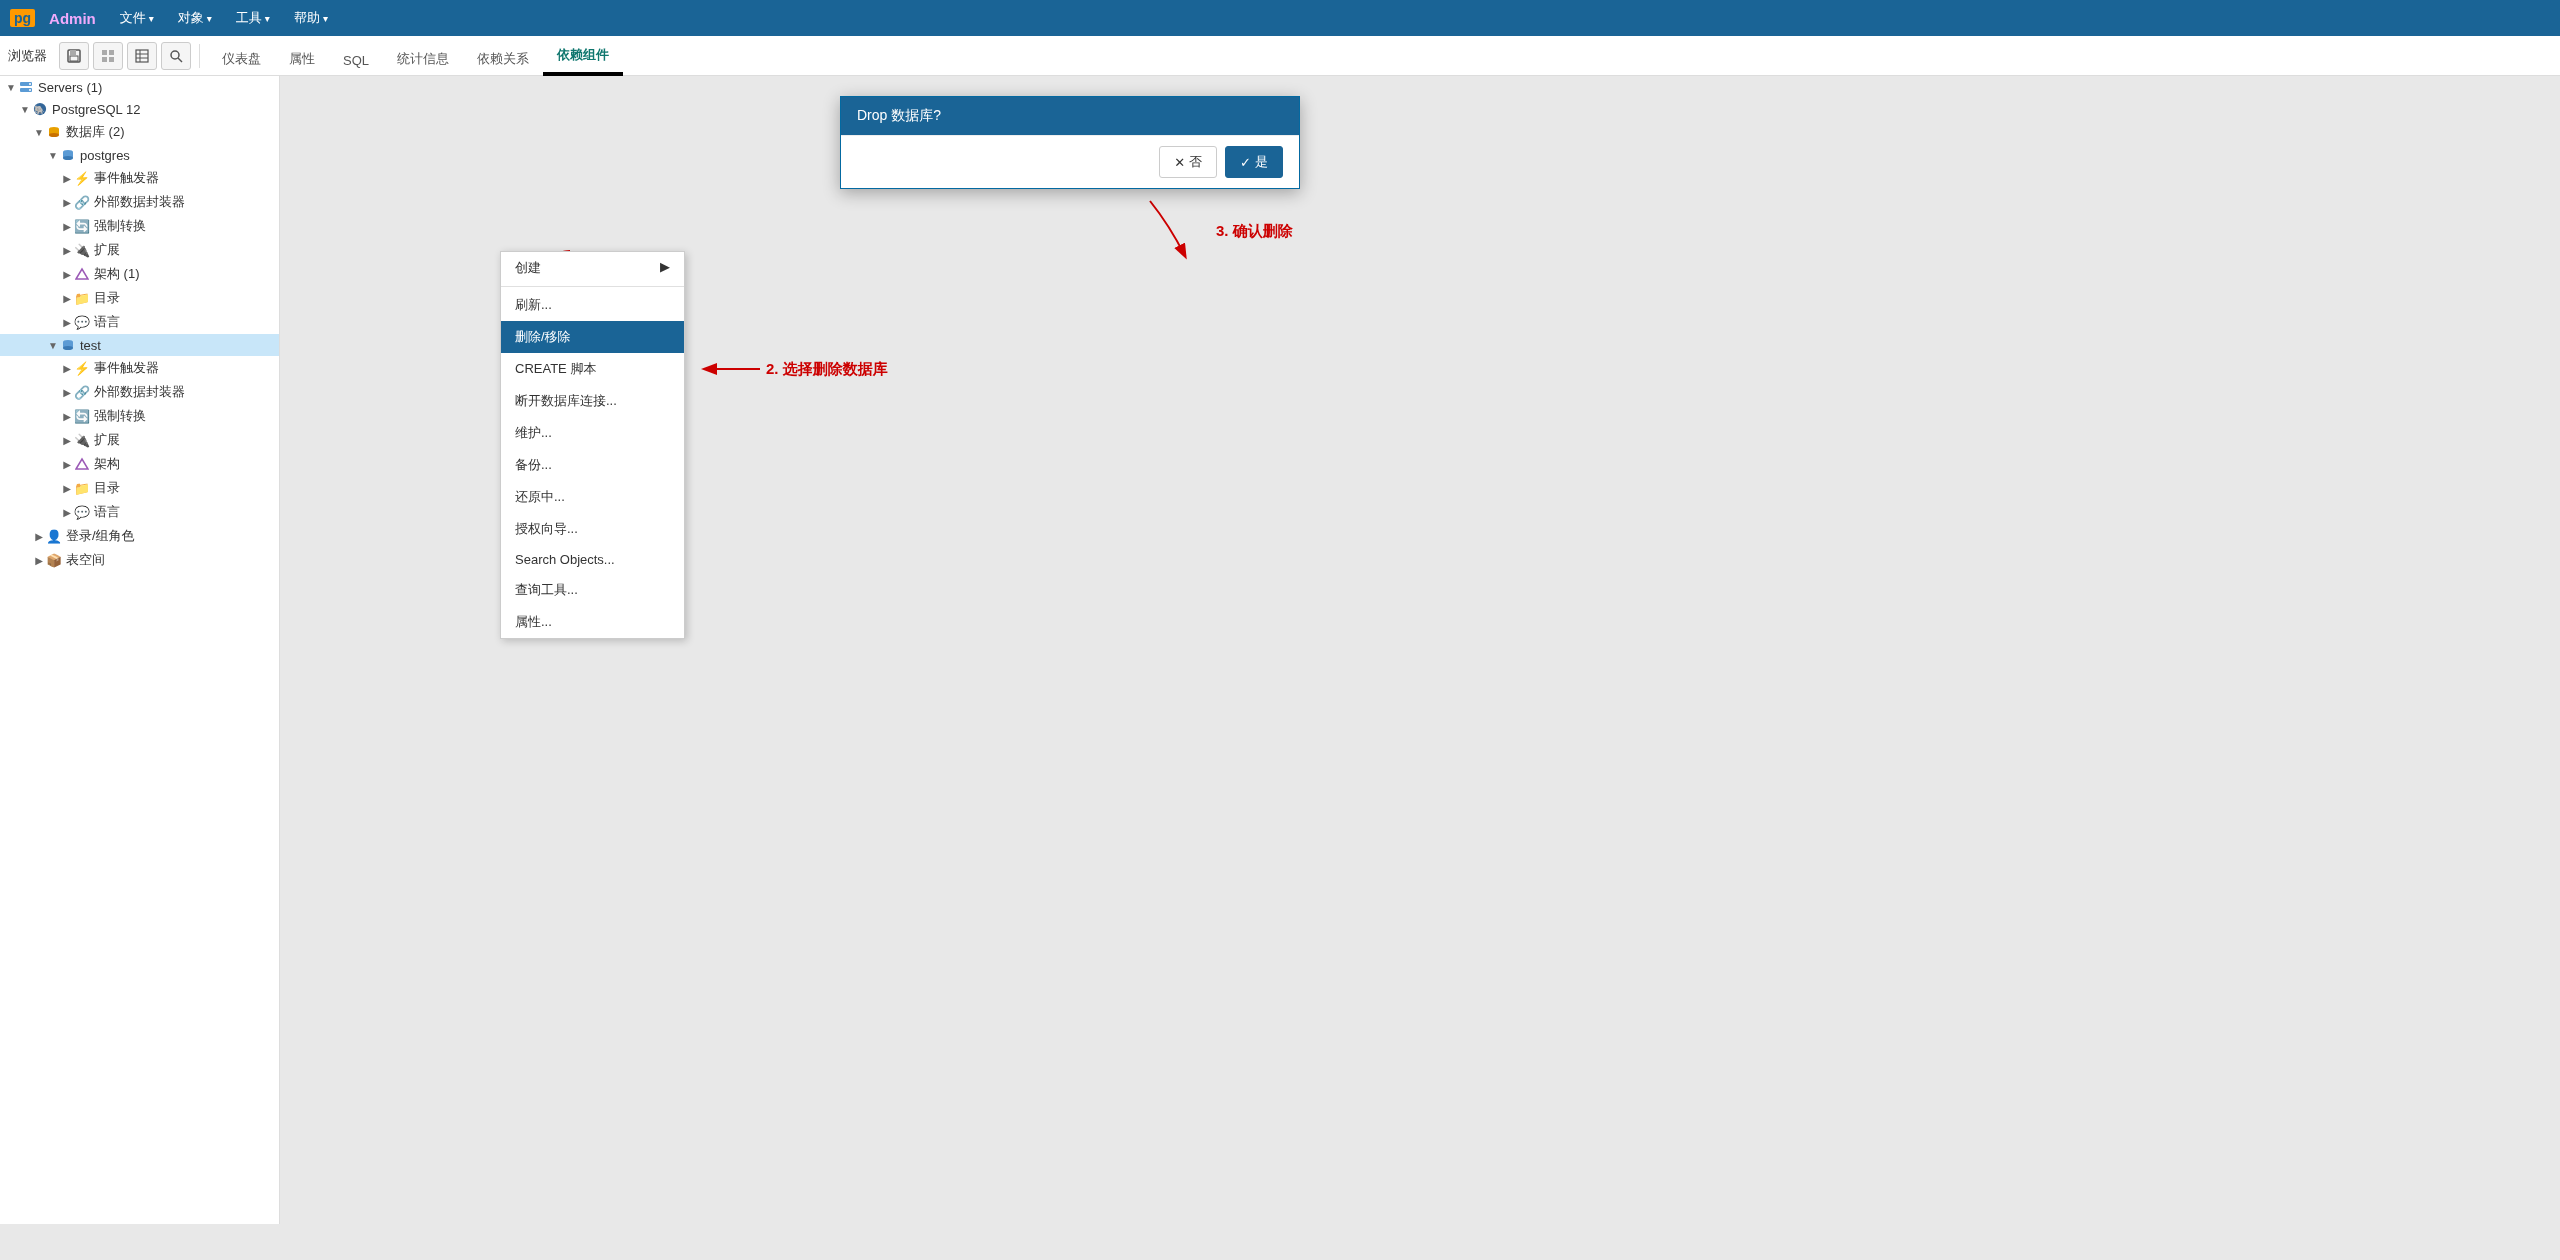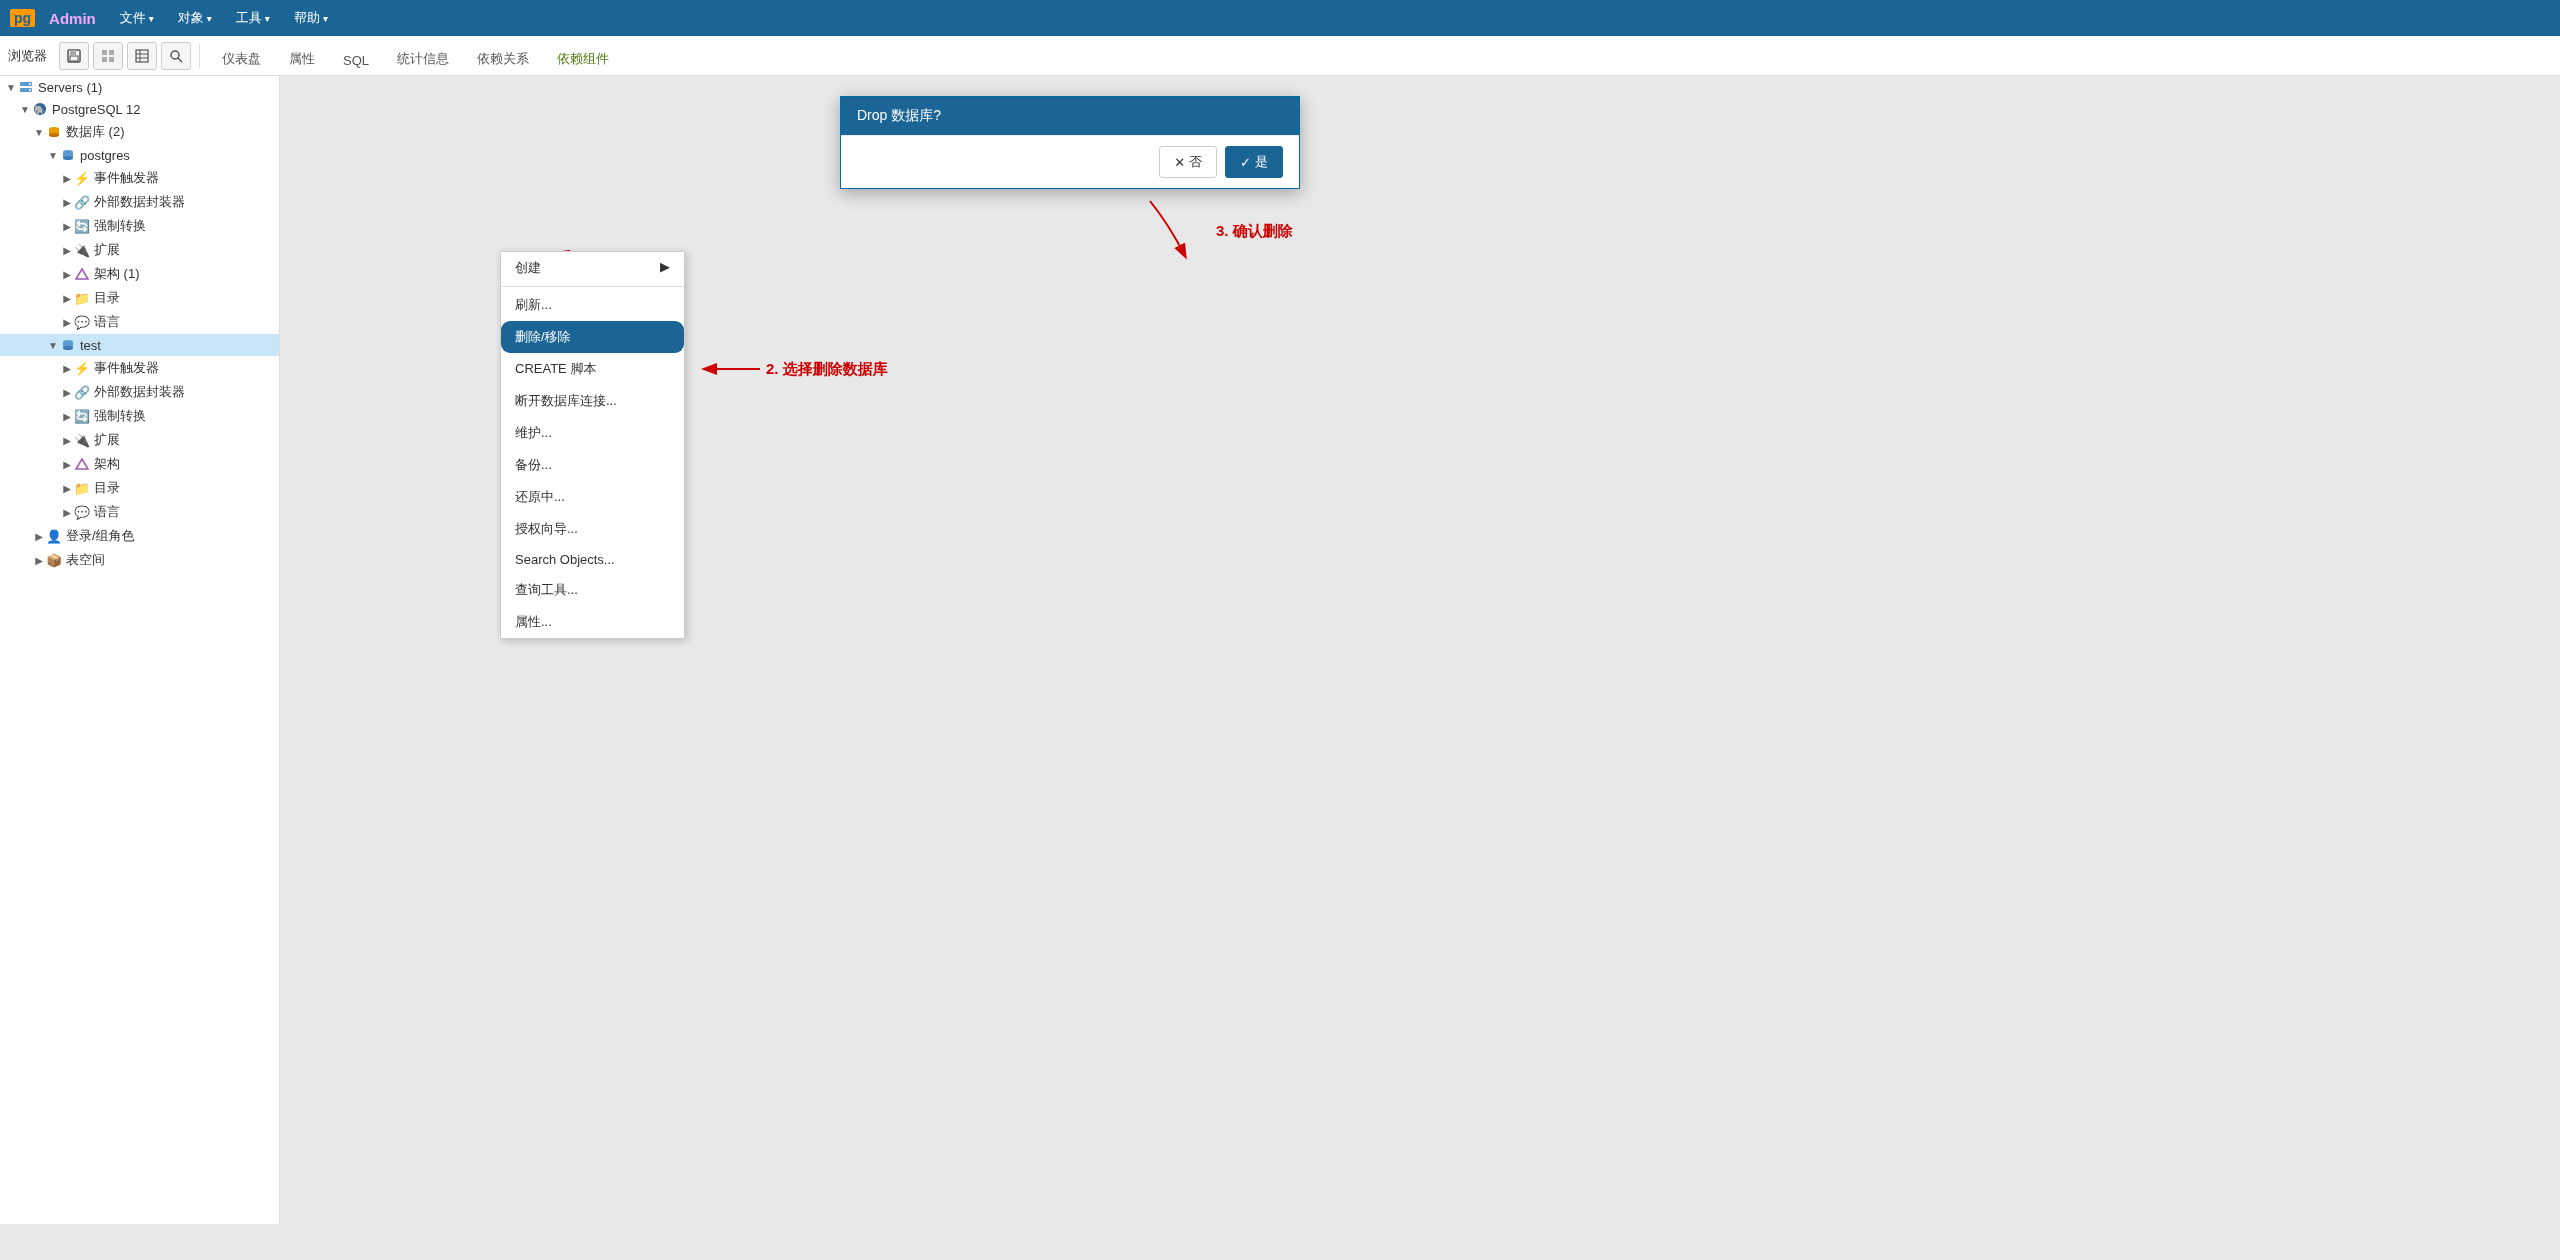--- a/index.html
+++ b/index.html
@@ -69,23 +69,23 @@
     }
     .tab {
       padding: 8px 14px;
       font-size: 13px;
       color: #555;
       cursor: pointer;
       border-bottom: 2px solid transparent;
       margin-bottom: -2px;
     }
     .tab.active {
-      color: #4d7c0f;
-      border-bottom: 2px solid #000000;
-      font-weight: 400;
+      color: #0f766e;
+      border-bottom: 6px solid #000000;
+      font-weight: 700;
     }
 
     
     .main-layout {
       display: flex;
       height: calc(1260px - 36px - 40px - 36px);
     }
 
     
     .sidebar {
@@ -155,21 +155,21 @@
       z-index: 100;
       font-size: 13px;
     }
     .ctx-item {
       padding: 7px 14px;
       cursor: pointer;
       color: #333;
       display: flex;
       justify-content: space-between;
     }
-    .ctx-item.highlighted { background: #1a6496; color: white; border-radius: 9px; }
+    .ctx-item.highlighted { background: #1a6496; color: white; }
     .ctx-divider { height: 1px; background: #e0e0e0; margin: 2px 0; }
 
     
     .dialog-overlay {
       position: absolute;
       left: 0; top: 0; right: 0; bottom: 0;
       z-index: 200;
     }
     .dialog {
       position: absolute;

